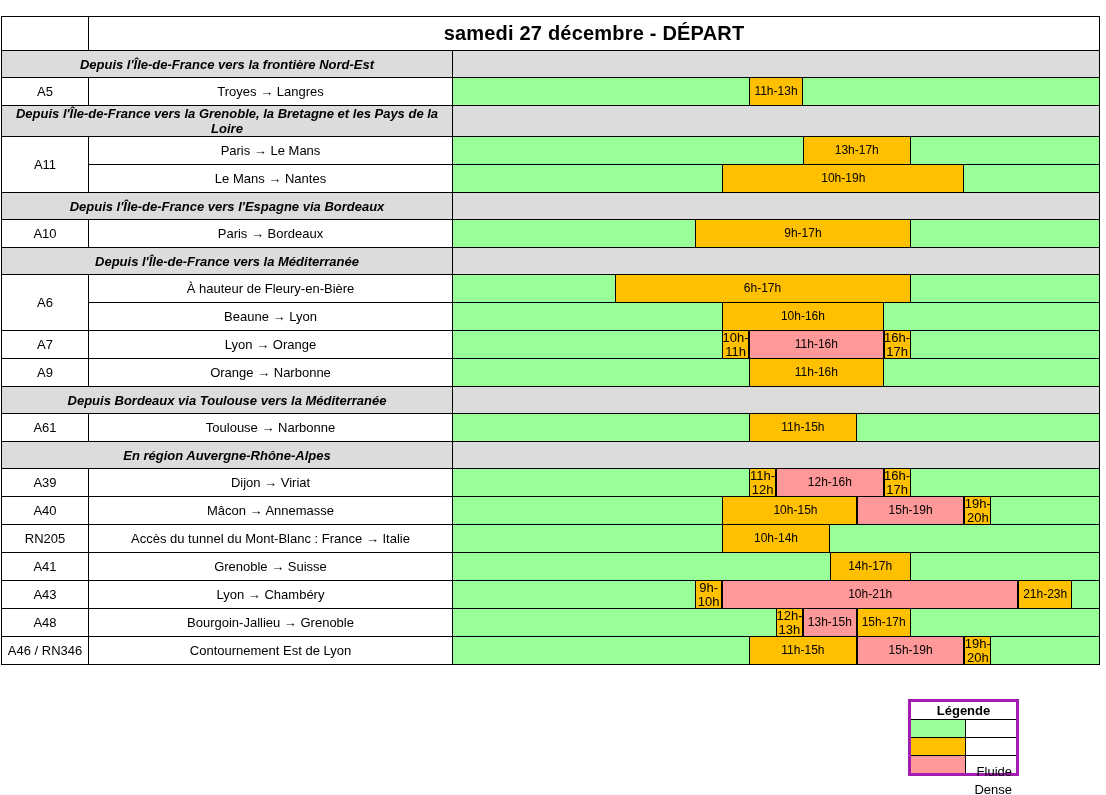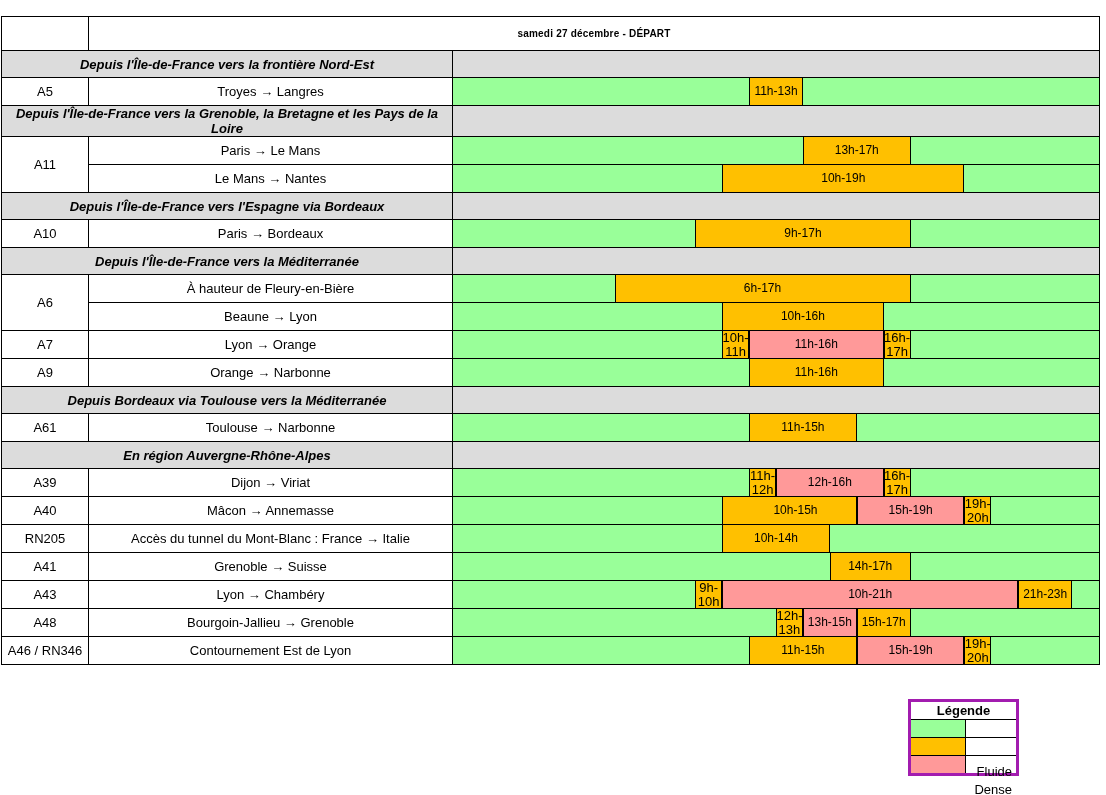--- a/index.html
+++ b/index.html
@@ -8,21 +8,21 @@
     font-family:"Liberation Sans",sans-serif;color:#000;
     --gray:#DCDCDC;
   }
   table.traffic{
     position:absolute;left:1px;top:16px;width:1098px;
     border-collapse:collapse;table-layout:fixed;
   }
   table.traffic td{border:1px solid #000;padding:0;overflow:hidden;vertical-align:middle;}
   td.spacer{border:none;background:#fff;}
   td.title{
-    height:33px;text-align:center;font-weight:bold;font-size:10px;
+    height:33px;text-align:center;font-weight:bold;font-size:20px;
     padding-right:140px;letter-spacing:0.2px;
   }
   tr.section-row td{height:26px;background:var(--gray);}
   td.section-label{
     font-weight:bold;font-style:italic;font-size:13px;text-align:center;
   }
   td.code{height:27px;text-align:center;font-size:13px;}
   td.route{height:27px;text-align:center;font-size:13px;}
   td.bars{position:relative;}
   .barwrap{position:absolute;top:0;left:0;right:0;bottom:0;}

